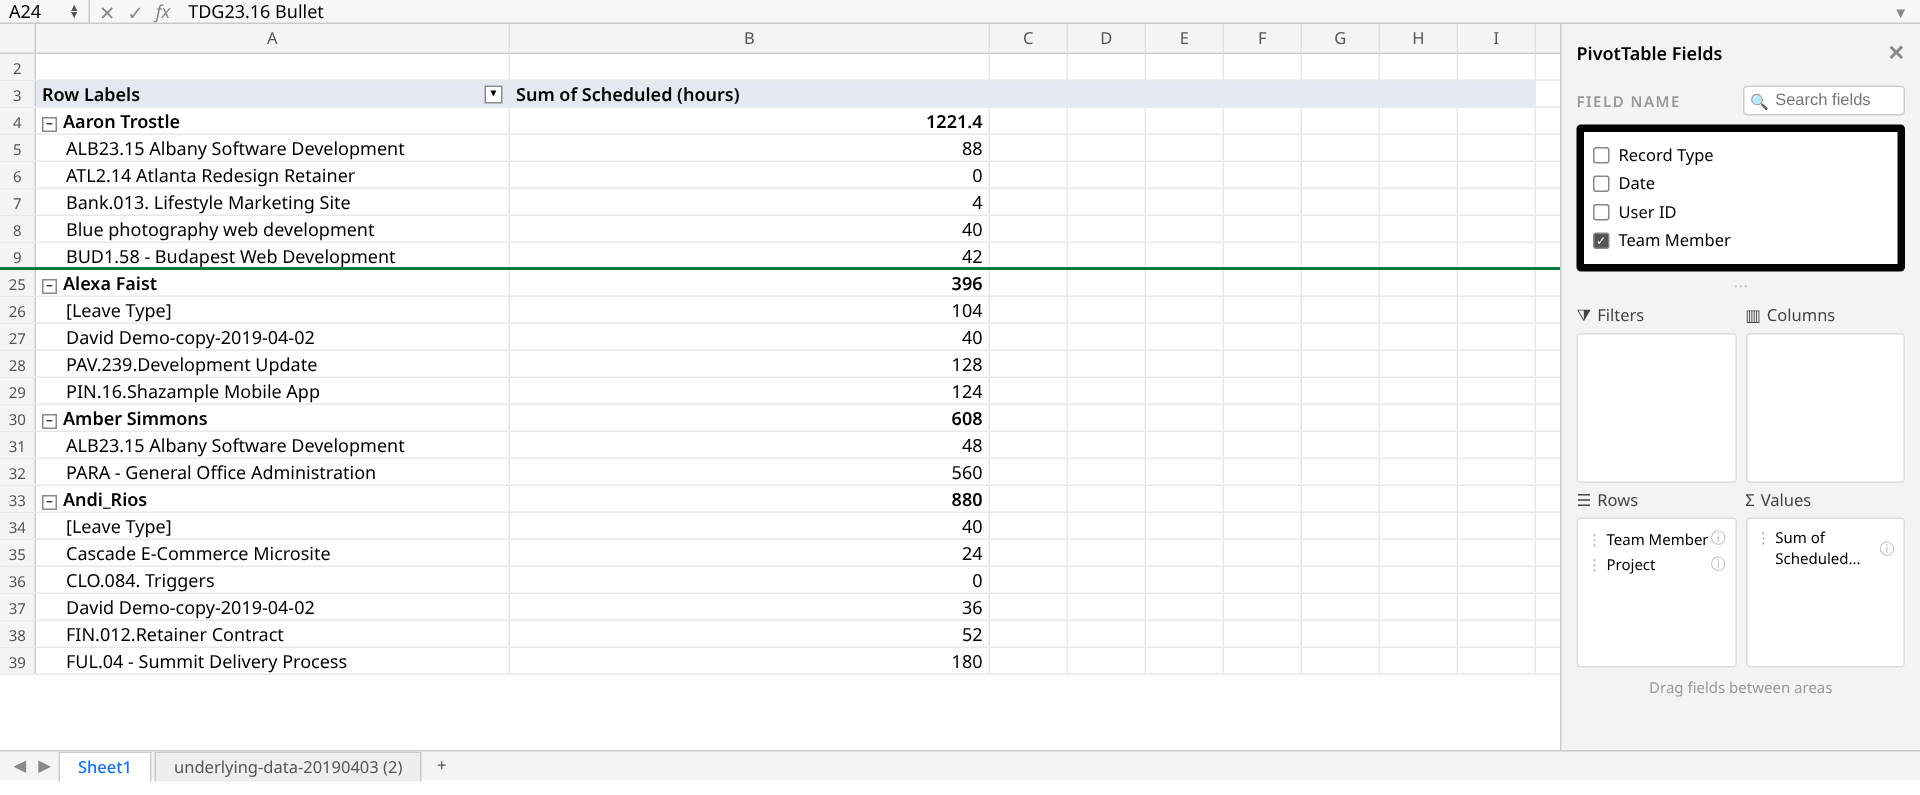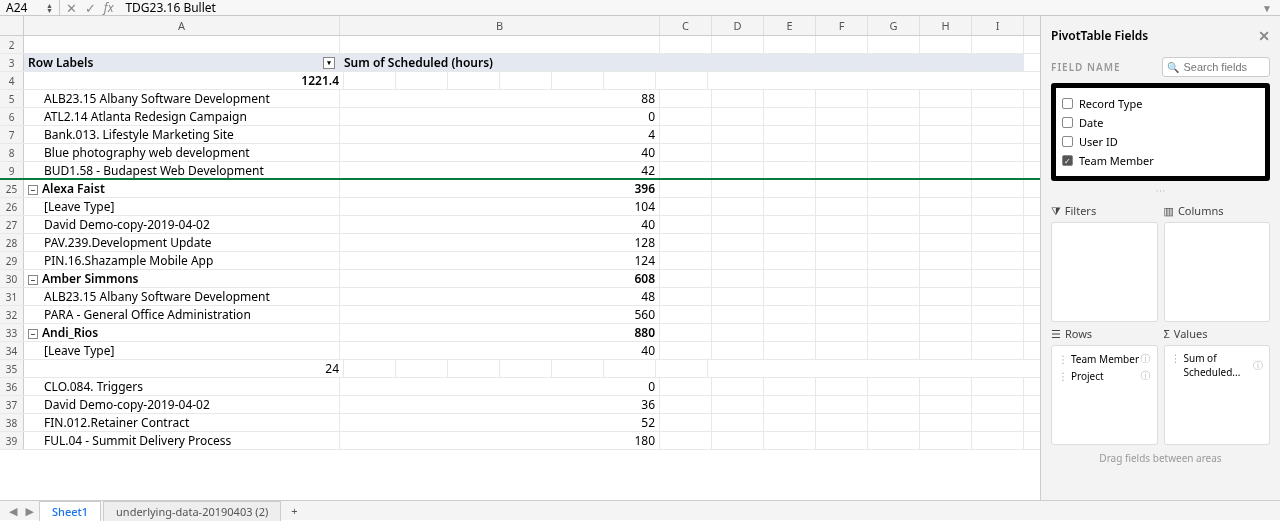--- a/index.html
+++ b/index.html
@@ -123,20 +123,21 @@
           <div class="cell c-N"></div>
           <div class="cell c-N"></div>
           <div class="cell c-N"></div>
           <div class="cell c-N"></div>
           <div class="cell c-N"></div>
           <div class="cell c-N"></div>
           <div class="cell c-N"></div>
         </div>
         <div class="row">
           <div class="row-h">4</div>
+          <div class="cell c-A bold"><span class="collapse-btn">−</span>Aaron Trostle</div>
           <div class="cell c-B bold">1221.4</div>
           <div class="cell c-N"></div>
           <div class="cell c-N"></div>
           <div class="cell c-N"></div>
           <div class="cell c-N"></div>
           <div class="cell c-N"></div>
           <div class="cell c-N"></div>
           <div class="cell c-N"></div>
         </div>
         <div class="row">
@@ -146,21 +147,21 @@
           <div class="cell c-N"></div>
           <div class="cell c-N"></div>
           <div class="cell c-N"></div>
           <div class="cell c-N"></div>
           <div class="cell c-N"></div>
           <div class="cell c-N"></div>
           <div class="cell c-N"></div>
         </div>
         <div class="row">
           <div class="row-h">6</div>
-          <div class="cell c-A indent1">ATL2.14 Atlanta Redesign Campaign</div>
+          <div class="cell c-A indent1">ATL2.14 Atlanta Redesign Retainer</div>
           <div class="cell c-B">0</div>
           <div class="cell c-N"></div>
           <div class="cell c-N"></div>
           <div class="cell c-N"></div>
           <div class="cell c-N"></div>
           <div class="cell c-N"></div>
           <div class="cell c-N"></div>
           <div class="cell c-N"></div>
         </div>
         <div class="row">
@@ -314,20 +315,21 @@
           <div class="cell c-N"></div>
           <div class="cell c-N"></div>
           <div class="cell c-N"></div>
           <div class="cell c-N"></div>
           <div class="cell c-N"></div>
           <div class="cell c-N"></div>
           <div class="cell c-N"></div>
         </div>
         <div class="row">
           <div class="row-h">35</div>
+          <div class="cell c-A indent1">Cascade E-Commerce Microsite</div>
           <div class="cell c-B">24</div>
           <div class="cell c-N"></div>
           <div class="cell c-N"></div>
           <div class="cell c-N"></div>
           <div class="cell c-N"></div>
           <div class="cell c-N"></div>
           <div class="cell c-N"></div>
           <div class="cell c-N"></div>
         </div>
         <div class="row">

